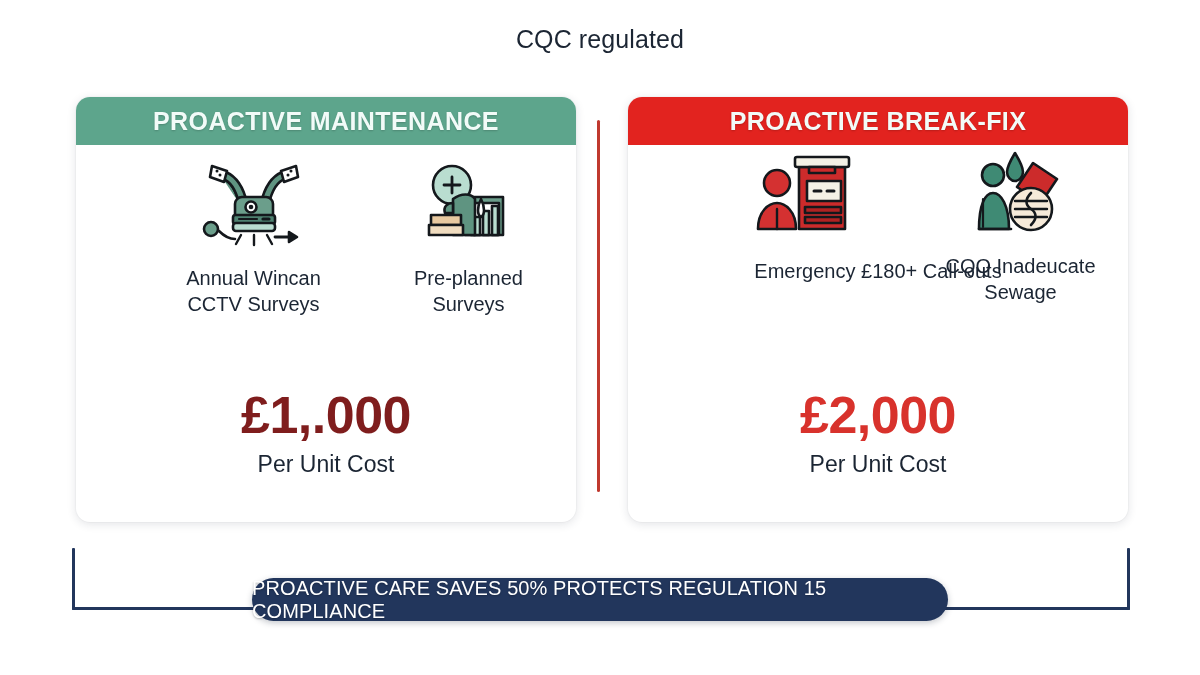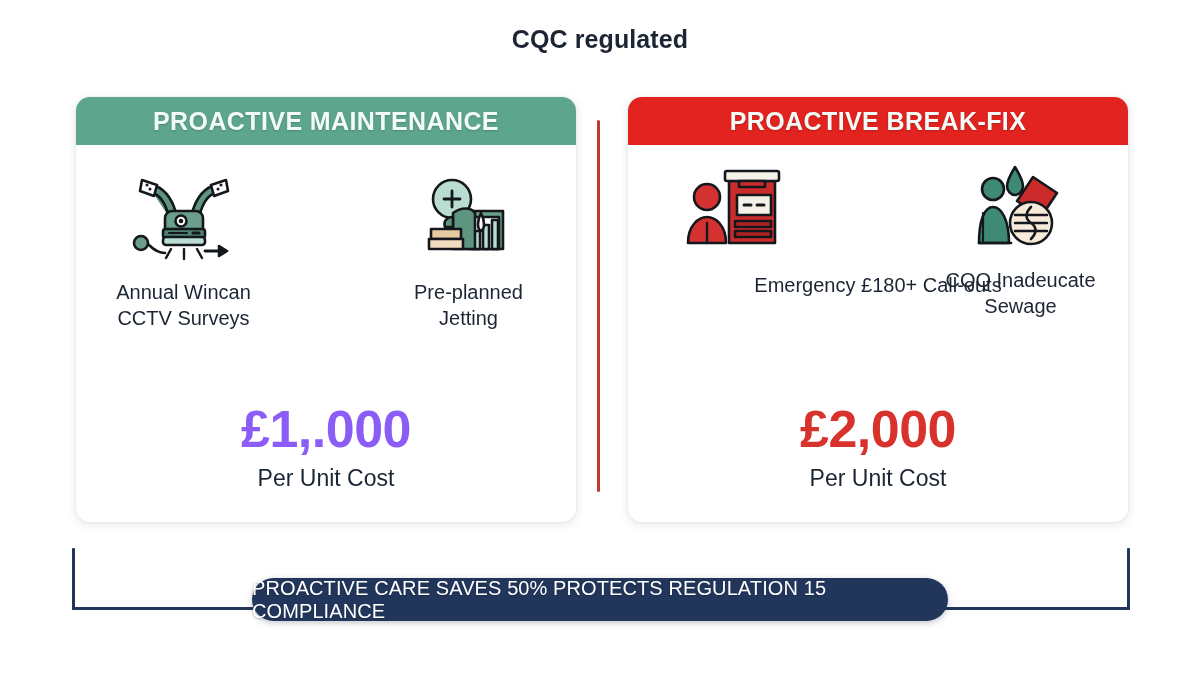--- a/index.html
+++ b/index.html
@@ -17,21 +17,21 @@
   }
 
   
   .page-title {
     position: absolute;
     left: 0;
     top: 25px;
     width: 1200px;
     text-align: center;
     font-size: 25px;
-    font-weight: 700;
+    font-weight: 400;
     color: #1b2533;
     letter-spacing: .1px;
   }
 
   
   .card {
     position: absolute;
     top: 97px;
     width: 500px;
     height: 425px;
@@ -58,23 +58,22 @@
   .card--right .card-header { background: #e2231f; }
 
   .card-body {
     position: relative;
     height: 377px;
   }
 
   
   .features {
     display: flex;
-    justify-content: space-between;
+    justify-content: flex-end;
     padding-top: 14px;
-    margin-top: 14px;
   }
   .feature {
     width: 215px;
     display: flex;
     flex-direction: column;
     align-items: center;
   }
   .feature .icon-wrap {
     height: 92px;
     display: flex;
@@ -114,21 +113,21 @@
     bottom: 44px;
     width: 100%;
     text-align: center;
   }
   .price {
     font-size: 52px;
     font-weight: bold;
     letter-spacing: -.5px;
     line-height: 1;
   }
-  .card--left  .price { color: #8b5cf6; }
+  .card--left  .price { color: #7f1d1d; }
   .card--right .price { color: #d8322c; }
   .price-caption {
     margin-top: 10px;
     font-size: 23px;
     color: #1b2533;
   }
 
   
   .divider {
     position: absolute;
@@ -258,21 +257,21 @@
 
               <path d="M34 40 C42 34 52 34 56 40 L56 76 L34 76 Z" fill="#5f9481"></path>
               <path d="M34 44 C28 44 24 48 26 54 L34 54 Z" fill="#5f9481"></path>
 
               <rect x="12" y="56" width="30" height="10" fill="#e8c9a0"></rect>
               <rect x="10" y="66" width="34" height="10" fill="#f0dcbf"></rect>
             </g>
           </svg>
         </span>
         <span class="feature-label">Pre-planned
-Jetting</span>
+Surveys</span>
       </div>
 
     </div>
 
     <div class="price-block">
       <div class="price">£1,.000</div>
       <div class="price-caption">Per Unit Cost</div>
     </div>
   </div>
 </div>

